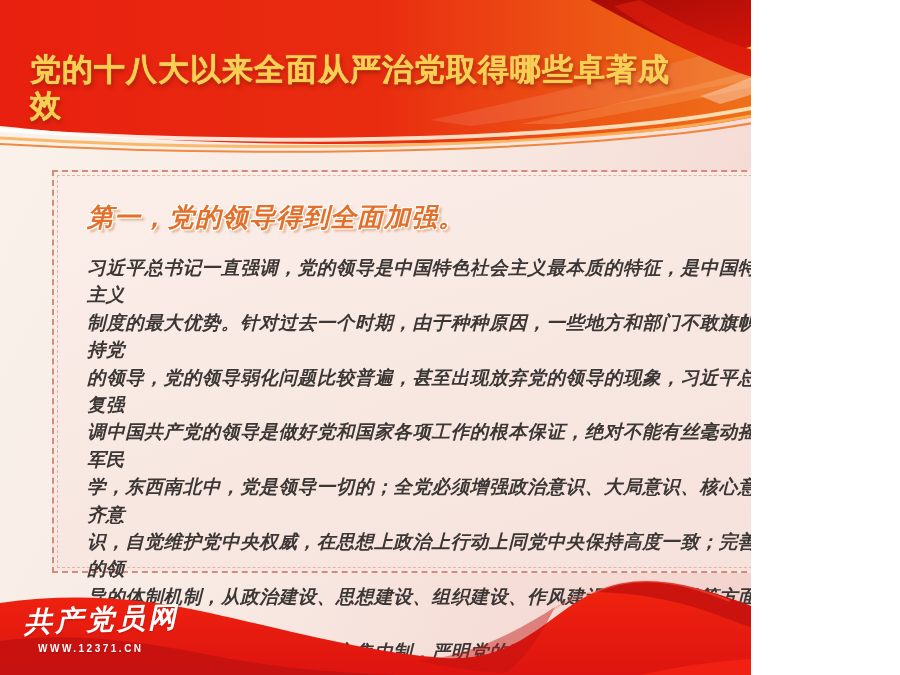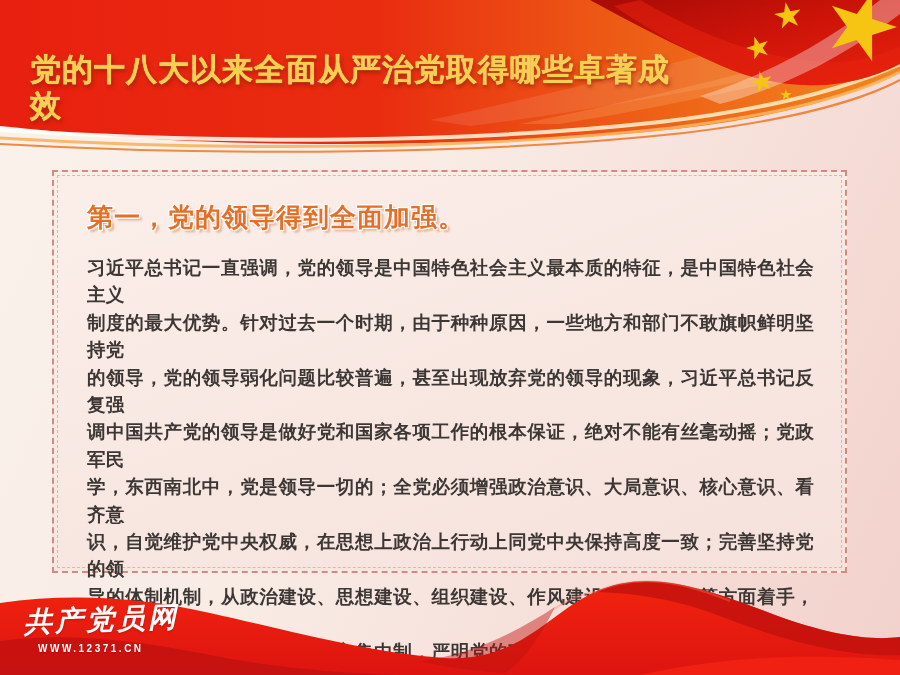--- a/index.html
+++ b/index.html
@@ -1,34 +1,34 @@
 <!DOCTYPE html>
 <html><head>
 <meta charset="utf-8">
 <style>
   html,body{margin:0;padding:0;}
   .page{
-    position:relative; width:900px; height:675px; overflow:hidden;
+    position:relative; width:751px; height:675px; overflow:hidden;
     font-family:"Liberation Sans","DejaVu Sans",sans-serif;
     background:linear-gradient(115deg,#f9f2eb 0%,#f8ece5 42%,#f6ded8 72%,#f2d1cb 100%);
   }
   
   .header{position:absolute;top:0;left:0;width:900px;height:160px;}
   .header svg{display:block;}
   .page-title{
     position:absolute; left:30px; top:52px; width:640px;
     font-size:31px; font-weight:bold; letter-spacing:1px; line-height:1.15;
     color:#f9cf4e;
     text-shadow:0 0 1px #fff3c0, 0 2px 3px rgba(150,40,0,.55), 2px 3px 4px rgba(120,20,0,.35);
   }
   
   .card{
     position:absolute; left:52px; top:170px; width:791px; height:399px;
     background:linear-gradient(160deg,#fbeee9 0%,#f8e7e1 55%,#f6e1db 100%);
-    border:2px dashed #d08c7e; outline:1px dashed #e5b4a7; outline-offset:-6px;
+    border:2px dashed #d08c7e; outline:1px dashed #e5b4a7; outline-offset:-6px;font-style:italic;
   }
   .card-heading{
     margin:0; position:absolute; left:33px; top:28px;
     font-size:26px; font-weight:bold; letter-spacing:1px; color:#e2702a;
     text-shadow:-1px -1px 0 #fff,1px -1px 0 #fff,-1px 1px 0 #fff,1px 1px 0 #fff,3px 3px 2px rgba(205,115,55,.45);
   }
   .card-body{
     position:absolute; left:33px; right:31px; top:82px;
     font-size:18.5px; line-height:27.4px; font-weight:600; color:#3c3735;
     text-align:justify; white-space:pre-line; letter-spacing:.2px;

